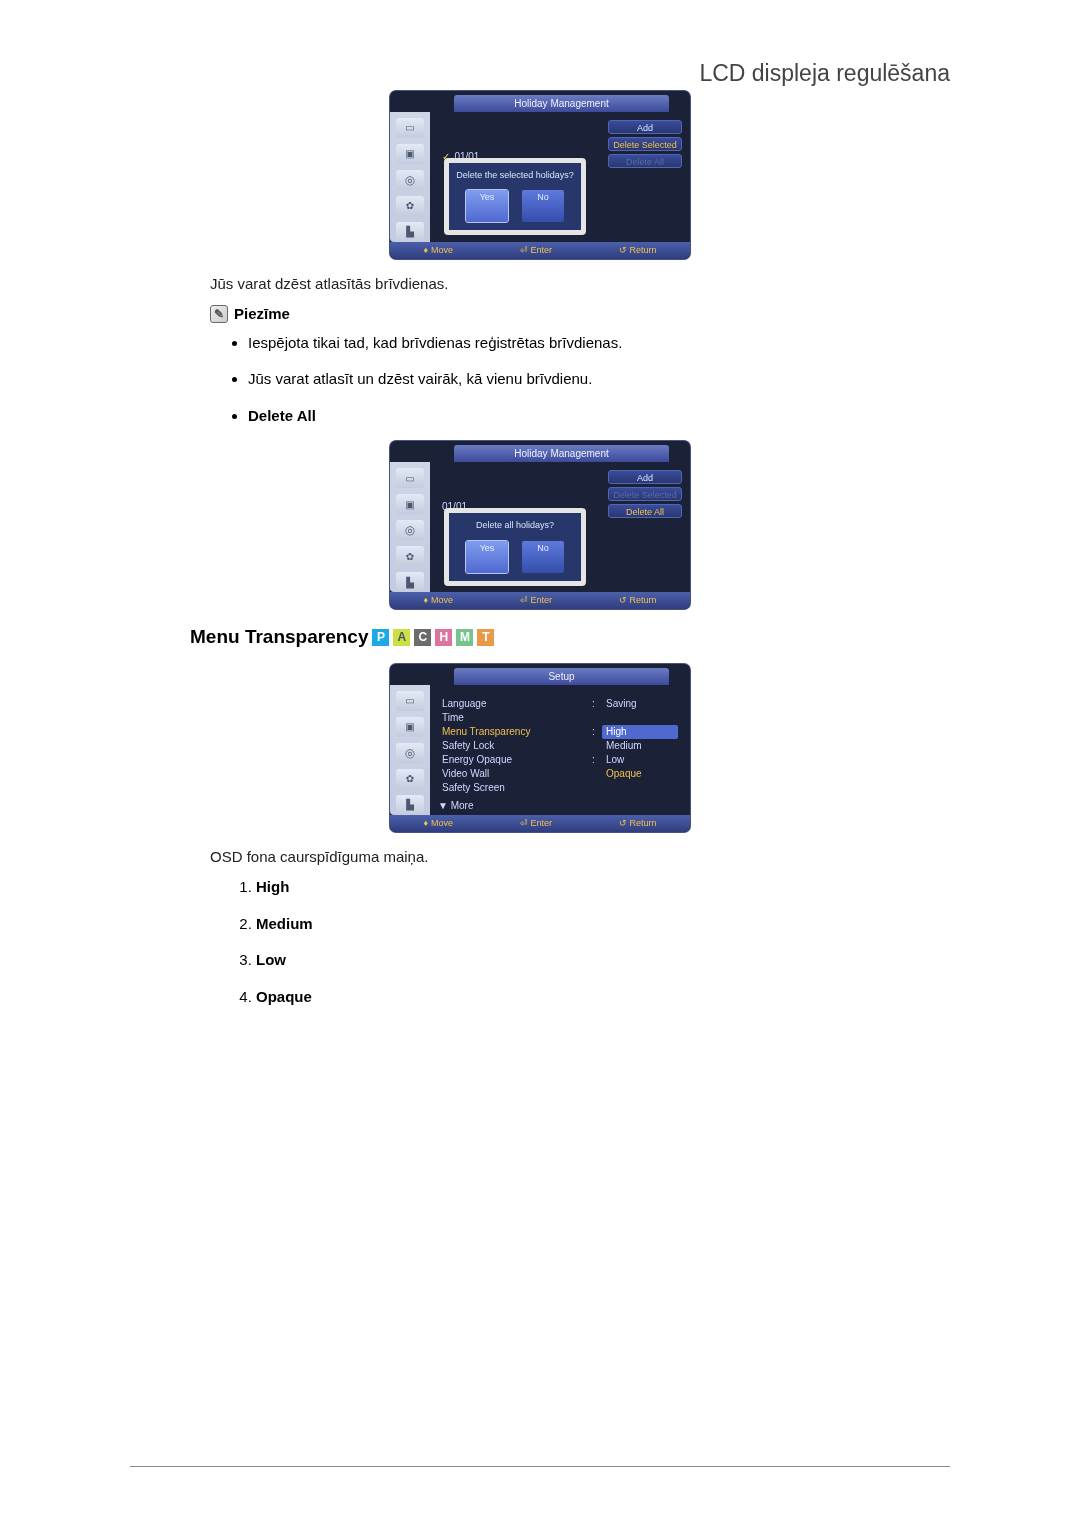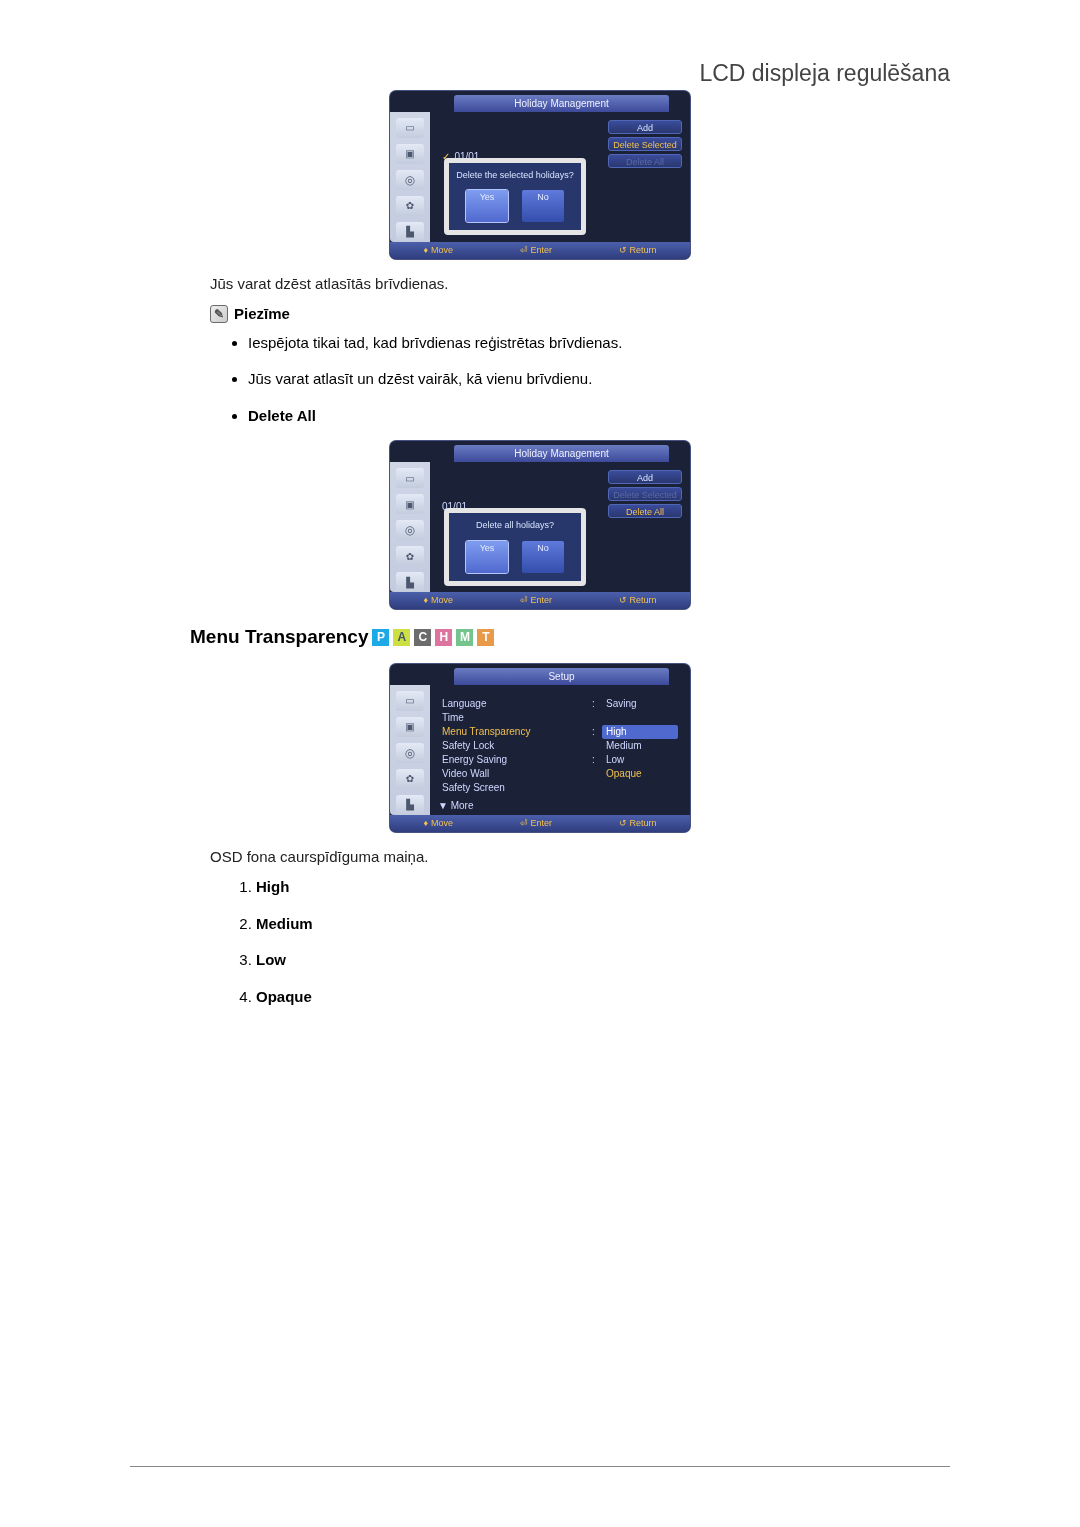--- a/index.html
+++ b/index.html
@@ -411,21 +411,21 @@
               <span class="setup-label hl">Menu Transparency</span>
               <span class="setup-sep">:</span>
               <span class="setup-val sel">High</span>
             </div>
             <div class="setup-row">
               <span class="setup-label">Safety Lock</span>
               <span class="setup-sep"></span>
               <span class="setup-val">Medium</span>
             </div>
             <div class="setup-row">
-              <span class="setup-label">Energy Saving</span>
+              <span class="setup-label">Energy Opaque</span>
               <span class="setup-sep">:</span>
               <span class="setup-val">Low</span>
             </div>
             <div class="setup-row">
               <span class="setup-label">Video Wall</span>
               <span class="setup-sep"></span>
               <span class="setup-val hl">Opaque</span>
             </div>
             <div class="setup-row">
               <span class="setup-label">Safety Screen</span>

